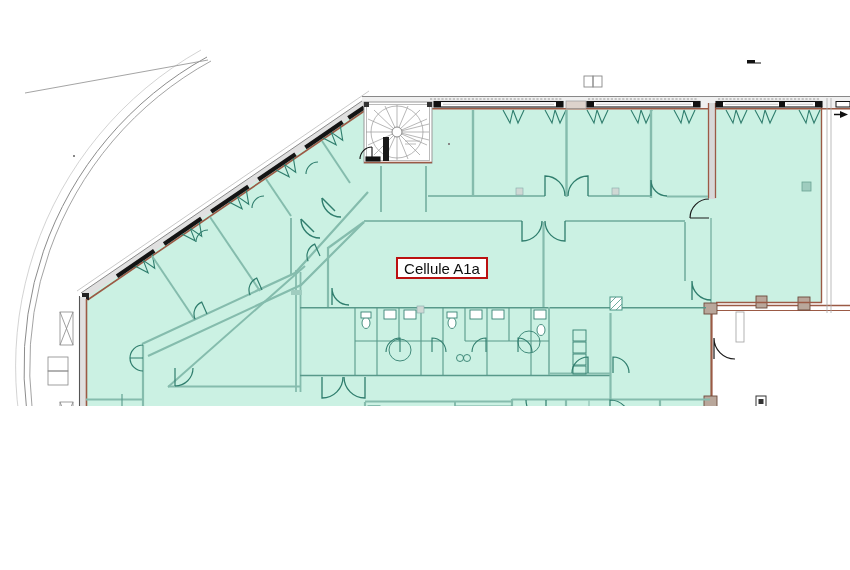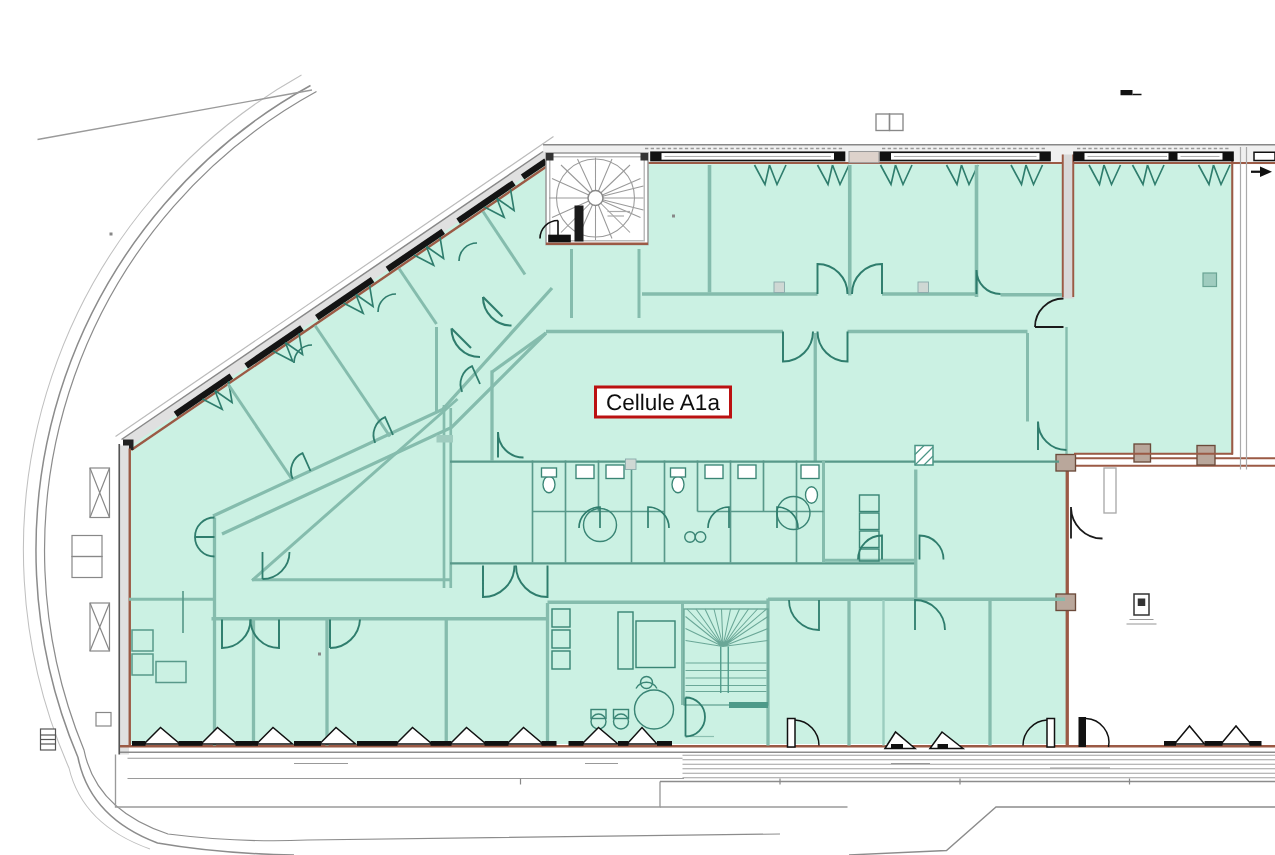--- a/index.html
+++ b/index.html
@@ -1,16 +1,16 @@
 <!DOCTYPE html>
 <html><head>
 <meta charset="utf-8">
 <style>
 html,body{margin:0;padding:0;background:#ffffff;}
-#plan{width:850px;height:570px;position:relative;font-family:"Liberation Sans", sans-serif;}
+#plan{width:850px;height:406px;position:relative;font-family:"Liberation Sans", sans-serif;}
 </style>
 </head>
 <body>
 <div id="plan">
 <svg width="850" height="570" viewBox="0 0 850 570">
 
 <rect x="0" y="0" width="850" height="570" fill="#ffffff"></rect>
 
 <g id="road-outer">
 <path d="M 207 57 A 354 354 0 0 0 52 505 Q 60 545 105 562 Q 145 569 196 570" fill="none" stroke="#8c8c8c" stroke-width="1"></path>

